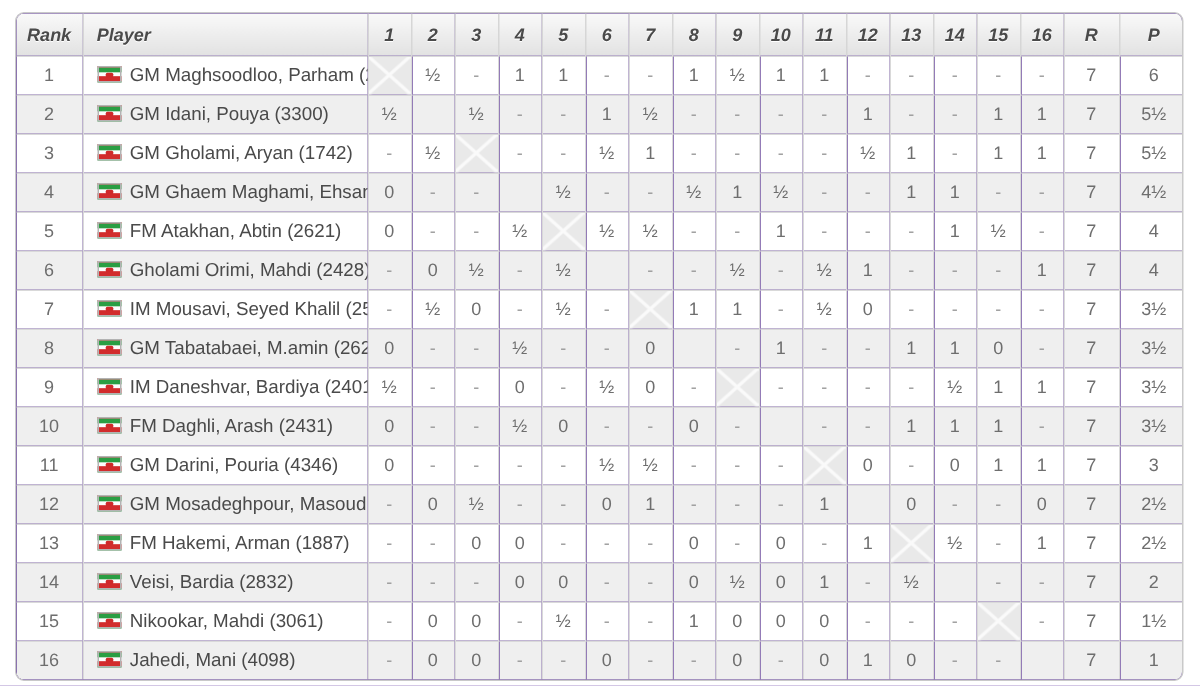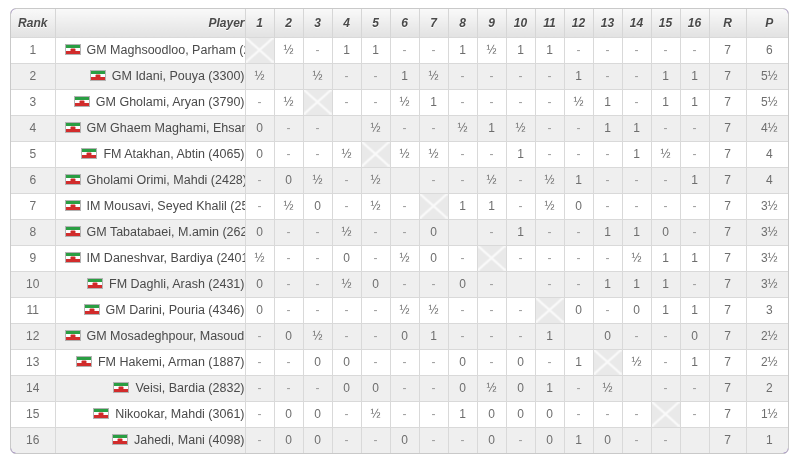--- a/index.html
+++ b/index.html
@@ -47,21 +47,21 @@
     overflow: hidden;
     white-space: nowrap;
   }
   td:first-child { border-left: none; }
   tbody tr:nth-child(even) td { background: #efefef; }
   .c-rank  { width: 44px; }
   .c-player{ width: 190px; }
   .c-round { width: 29px; }
   .c-r     { width: 37px; }
   .c-p     { width: 46px; }
-  th.c-player, td.player-cell { text-align: right; padding-left: 9px; }
+  th.c-player, td.player-cell { text-align: left; padding-left: 9px; }
   td.player-cell { color: #4a4a4a; font-size: 12.5px; }
   td.dash { color: #9b9b9b; }
   tbody td.diag {
     background-color: #e9e9e9;
     background-image:
       linear-gradient(to top right,  transparent calc(50% - 1.6px), #fafafa calc(50% - 0.6px), #fafafa calc(50% + 0.6px), transparent calc(50% + 1.6px)),
       linear-gradient(to bottom right, transparent calc(50% - 1.6px), #fafafa calc(50% - 0.6px), #fafafa calc(50% + 0.6px), transparent calc(50% + 1.6px));
   }
   .flag {
     display: inline-block;
@@ -151,21 +151,21 @@
           <td class="c-round">1</td>
           <td class="c-round dash">-</td>
           <td class="c-round dash">-</td>
           <td class="c-round">1</td>
           <td class="c-round">1</td>
           <td class="c-r">7</td>
           <td class="c-p">5½</td>
         </tr>
         <tr>
           <td class="c-rank">3</td>
-          <td class="c-player player-cell"><span class="flag"></span><span>GM Gholami, Aryan (3790)</span></td>
+          <td class="c-player player-cell"><span class="flag"></span><span>GM Gholami, Aryan (1742)</span></td>
           <td class="c-round dash">-</td>
           <td class="c-round">½</td>
           <td class="c-round diag"></td>
           <td class="c-round dash">-</td>
           <td class="c-round dash">-</td>
           <td class="c-round">½</td>
           <td class="c-round">1</td>
           <td class="c-round dash">-</td>
           <td class="c-round dash">-</td>
           <td class="c-round dash">-</td>
@@ -195,21 +195,21 @@
           <td class="c-round dash">-</td>
           <td class="c-round">1</td>
           <td class="c-round">1</td>
           <td class="c-round dash">-</td>
           <td class="c-round dash">-</td>
           <td class="c-r">7</td>
           <td class="c-p">4½</td>
         </tr>
         <tr>
           <td class="c-rank">5</td>
-          <td class="c-player player-cell"><span class="flag"></span><span>FM Atakhan, Abtin (4065)</span></td>
+          <td class="c-player player-cell"><span class="flag"></span><span>FM Atakhan, Abtin (2621)</span></td>
           <td class="c-round">0</td>
           <td class="c-round dash">-</td>
           <td class="c-round dash">-</td>
           <td class="c-round">½</td>
           <td class="c-round diag"></td>
           <td class="c-round">½</td>
           <td class="c-round">½</td>
           <td class="c-round dash">-</td>
           <td class="c-round dash">-</td>
           <td class="c-round">1</td>

